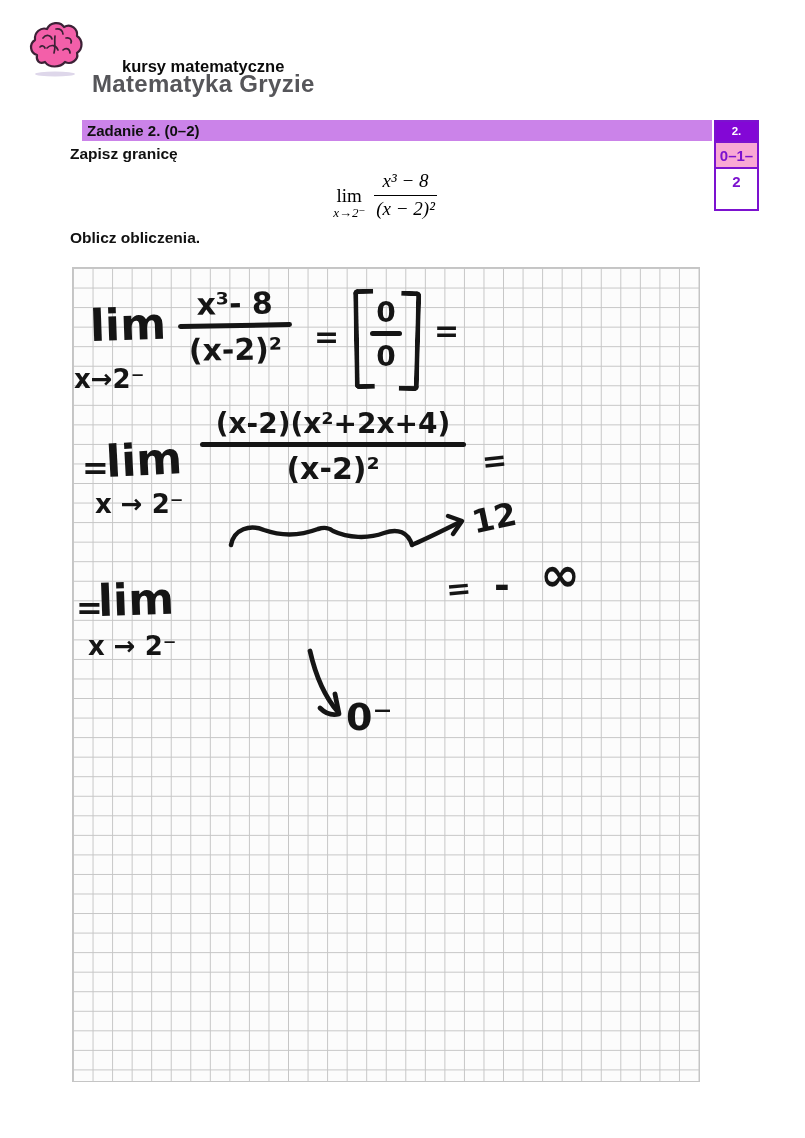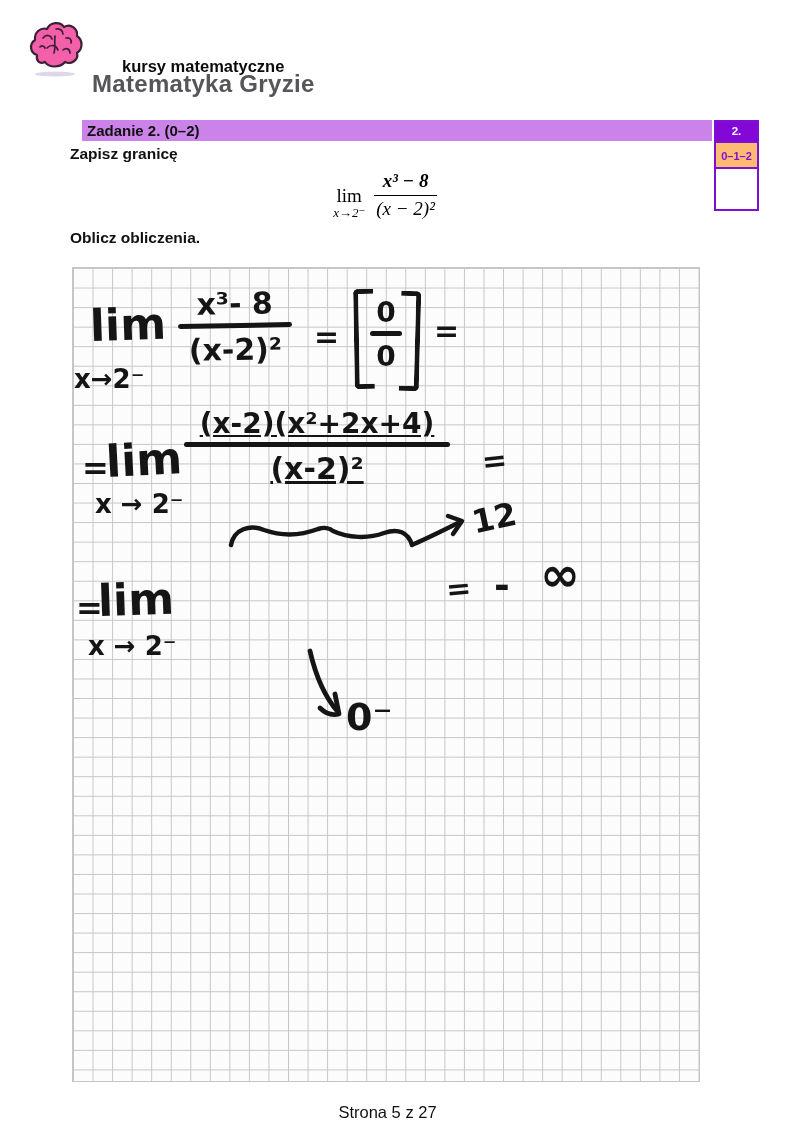--- a/index.html
+++ b/index.html
@@ -19,29 +19,29 @@
   .instruction{position:absolute;left:70px;top:145px;font-size:15.5px;font-weight:700;}
   .note{position:absolute;left:70px;top:229px;font-size:15.5px;font-weight:700;}
 
   .formula-row{position:absolute;left:70px;top:171px;width:630px;display:flex;
                justify-content:center;align-items:flex-start;gap:9px;
                font-family:"Liberation Serif","DejaVu Serif",serif;color:#000;}
   .lim-block{text-align:center;padding-top:15px;}
   .lim-word{font-size:19px;line-height:1.05;}
   .lim-sub{font-size:13px;font-style:italic;line-height:1.1;}
   .pfrac{text-align:center;font-size:19px;font-style:italic;}
-  .pfrac .pnum{padding:0 6px 3px;line-height:1.1;font-weight:bold;}
+  .pfrac .pnum{padding:0 6px 3px;line-height:1.1;}
   .pfrac .pbar{height:1.5px;background:#000;}
   .pfrac .pden{padding:3px 2px 0;line-height:1.1;}
 
   
   .score-box{position:absolute;left:714px;top:120px;width:41px;border:2px solid #7c12cf;}
   .score-cell{box-sizing:border-box;text-align:center;font-weight:700;}
   .score-no{height:19px;background:#8307d6;color:#ffffff;font-size:11.5px;line-height:19px;}
-  .score-pts{height:26px;background:#fdba74;color:#7c12cf;font-size:11px;line-height:26px;
+  .score-pts{height:26px;background:#f9a8d4;color:#7c12cf;font-size:15px;line-height:26px;
              border-top:2px solid #7c12cf;}
   .score-empty{height:42px;background:#ffffff;border-top:2px solid #7c12cf;}
 
   
   .grid-area{position:absolute;left:72px;top:267px;width:626px;height:813px;
              background-color:#fcfcfc;border:1px solid #c5c5c5;
              background-image:linear-gradient(to right,#c6c6c6 1px,transparent 1px),
                               linear-gradient(to bottom,#c6c6c6 1px,transparent 1px);
              background-size:19.56px 19.55px;}
 
@@ -123,21 +123,21 @@
     <div class="num">0</div>
     <div class="bar"></div>
     <div class="den">0</div>
   </div>
   <div class="hw-bracket right" style="left:400px;top:291px;"></div>
   <div class="hw" style="left:434px;top:316px;font-size:30px;">=</div>
 
   <div class="hw" style="left:82px;top:452px;font-size:32px;">=</div>
   <div class="hw" style="left:106px;top:438px;font-size:44px;transform:rotate(-3deg);">lim</div>
   <div class="hw" style="left:95px;top:491px;font-size:26px;">x → 2⁻</div>
-  <div class="hw-frac" style="left:184px;top:406px;width:266px;font-size:28px;text-decoration:underline;">
+  <div class="hw-frac" style="left:200px;top:406px;width:266px;font-size:28px;">
     <div class="num">(x-2)(x²+2x+4)</div>
     <div class="bar"></div>
     <div class="den" style="font-size:30px;">(x-2)²</div>
   </div>
   <div class="hw" style="left:482px;top:446px;font-size:30px;transform:rotate(-6deg);">=</div>
 
   <div class="ann" style="left:226px;top:516px;">
     <svg width="190" height="34" viewBox="0 0 190 34">
       <path d="M5,29 C8,13 24,8 38,14 C58,21 76,19 92,13 C98,11 104,12 107,15 C122,22 142,23 158,17 C172,12 182,16 186,29" fill="none" stroke="#151515" stroke-width="4.5" stroke-linecap="round"></path>
     </svg>
@@ -158,15 +158,14 @@
   <div class="hw" style="left:540px;top:550px;font-size:48px;">∞</div>
 
   <div class="ann" style="left:298px;top:646px;">
     <svg width="58" height="80" viewBox="0 0 58 80">
       <path d="M12,5 C17,27 26,50 40,66" fill="none" stroke="#151515" stroke-width="4.8" stroke-linecap="round"></path>
       <path d="M22,62 C27,67 33,70 41,68 L37,48" fill="none" stroke="#151515" stroke-width="4.8" stroke-linecap="round" stroke-linejoin="round"></path>
     </svg>
   </div>
   <div class="hw" style="left:346px;top:698px;font-size:38px;">0⁻</div>
 
-  <div class="footer">Strona 5 z 27</div>
 
 </div>
 
 </body></html>

